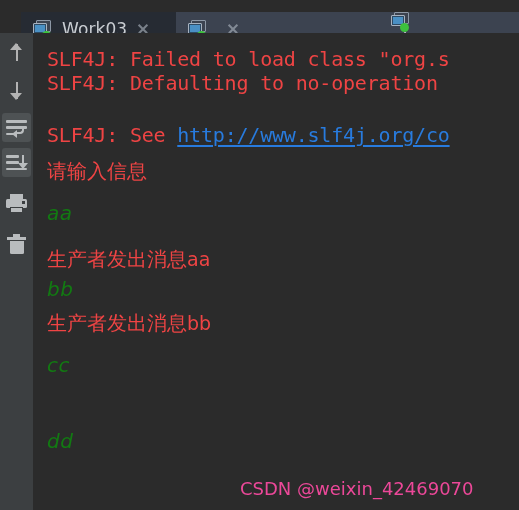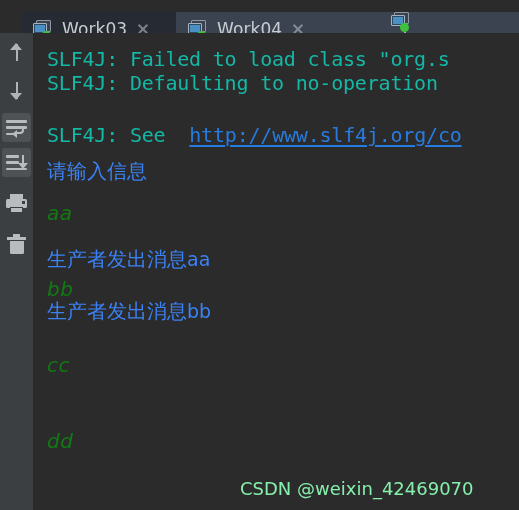--- a/index.html
+++ b/index.html
@@ -256,42 +256,42 @@
     position: absolute;
     left: 14px;
     white-space: nowrap;
     line-height: 1;
   }
   .mono {
     font-family: "DejaVu Sans Mono", monospace;
     font-size: 20px;
     letter-spacing: -0.2px;
   }
-  .err   { color: #14b8a6; }
-  .linkc { color: #287bde; text-decoration: underline; text-underline-offset: 3px; margin-left: 12px; }
+  .err   { color: #ef4444; }
+  .linkc { color: #287bde; text-decoration: underline; text-underline-offset: 3px; }
   .out {
     font-family: "DejaVu Serif", serif;
     font-size: 20px;
-    color: #3b82f6;
+    color: #ef4444;
   }
   .out .latin { font-family: "DejaVu Sans", sans-serif; font-size: 19px; }
   .inp {
     font-family: "DejaVu Sans", sans-serif;
     font-size: 20px;
     font-style: italic;
     color: #127a12;
     letter-spacing: 0.5px;
   }
   .watermark {
     position: absolute;
     left: 240px;
     top: 478px;
     font-family: "DejaVu Sans", sans-serif;
     font-size: 18px;
-    color: #86efac;
+    color: #ec4899;
     white-space: nowrap;
   }
 </style>
 </head>
 <body>
 
 <div id="app">
 
   <div class="tabbar">
 
@@ -306,21 +306,20 @@
       <span class="tab-close"></span>
     </div>
 
     <div class="tab w2">
       <span class="tab-icon">
         <span class="outer"></span>
           <span class="inner"></span>
           <span class="screen"></span>
           <span class="dot"></span>
       </span>
-      <span class="tab-label">Work04</span>
       <span class="tab-close"></span>
     </div>
 
     <div class="tab w3">
       <span class="tab-icon">
         <span class="outer"></span>
           <span class="inner"></span>
           <span class="screen"></span>
           <span class="dot"></span>
       </span>
@@ -399,21 +398,21 @@
     <div class="cline out" style="top:128px">请输入信息</div>
 
     <div class="cline inp" style="top:170px">aa</div>
 
     <div class="cline out" style="top:216px">
       <span>生产者发出消息</span><span class="latin">aa</span>
     </div>
 
     <div class="cline inp" style="top:246px">bb</div>
 
-    <div class="cline out" style="top:268px">
+    <div class="cline out" style="top:280px">
       <span>生产者发出消息</span><span class="latin">bb</span>
     </div>
 
     <div class="cline inp" style="top:322px">cc</div>
 
 
     <div class="cline inp" style="top:398px">dd</div>
 
 
   </div>

